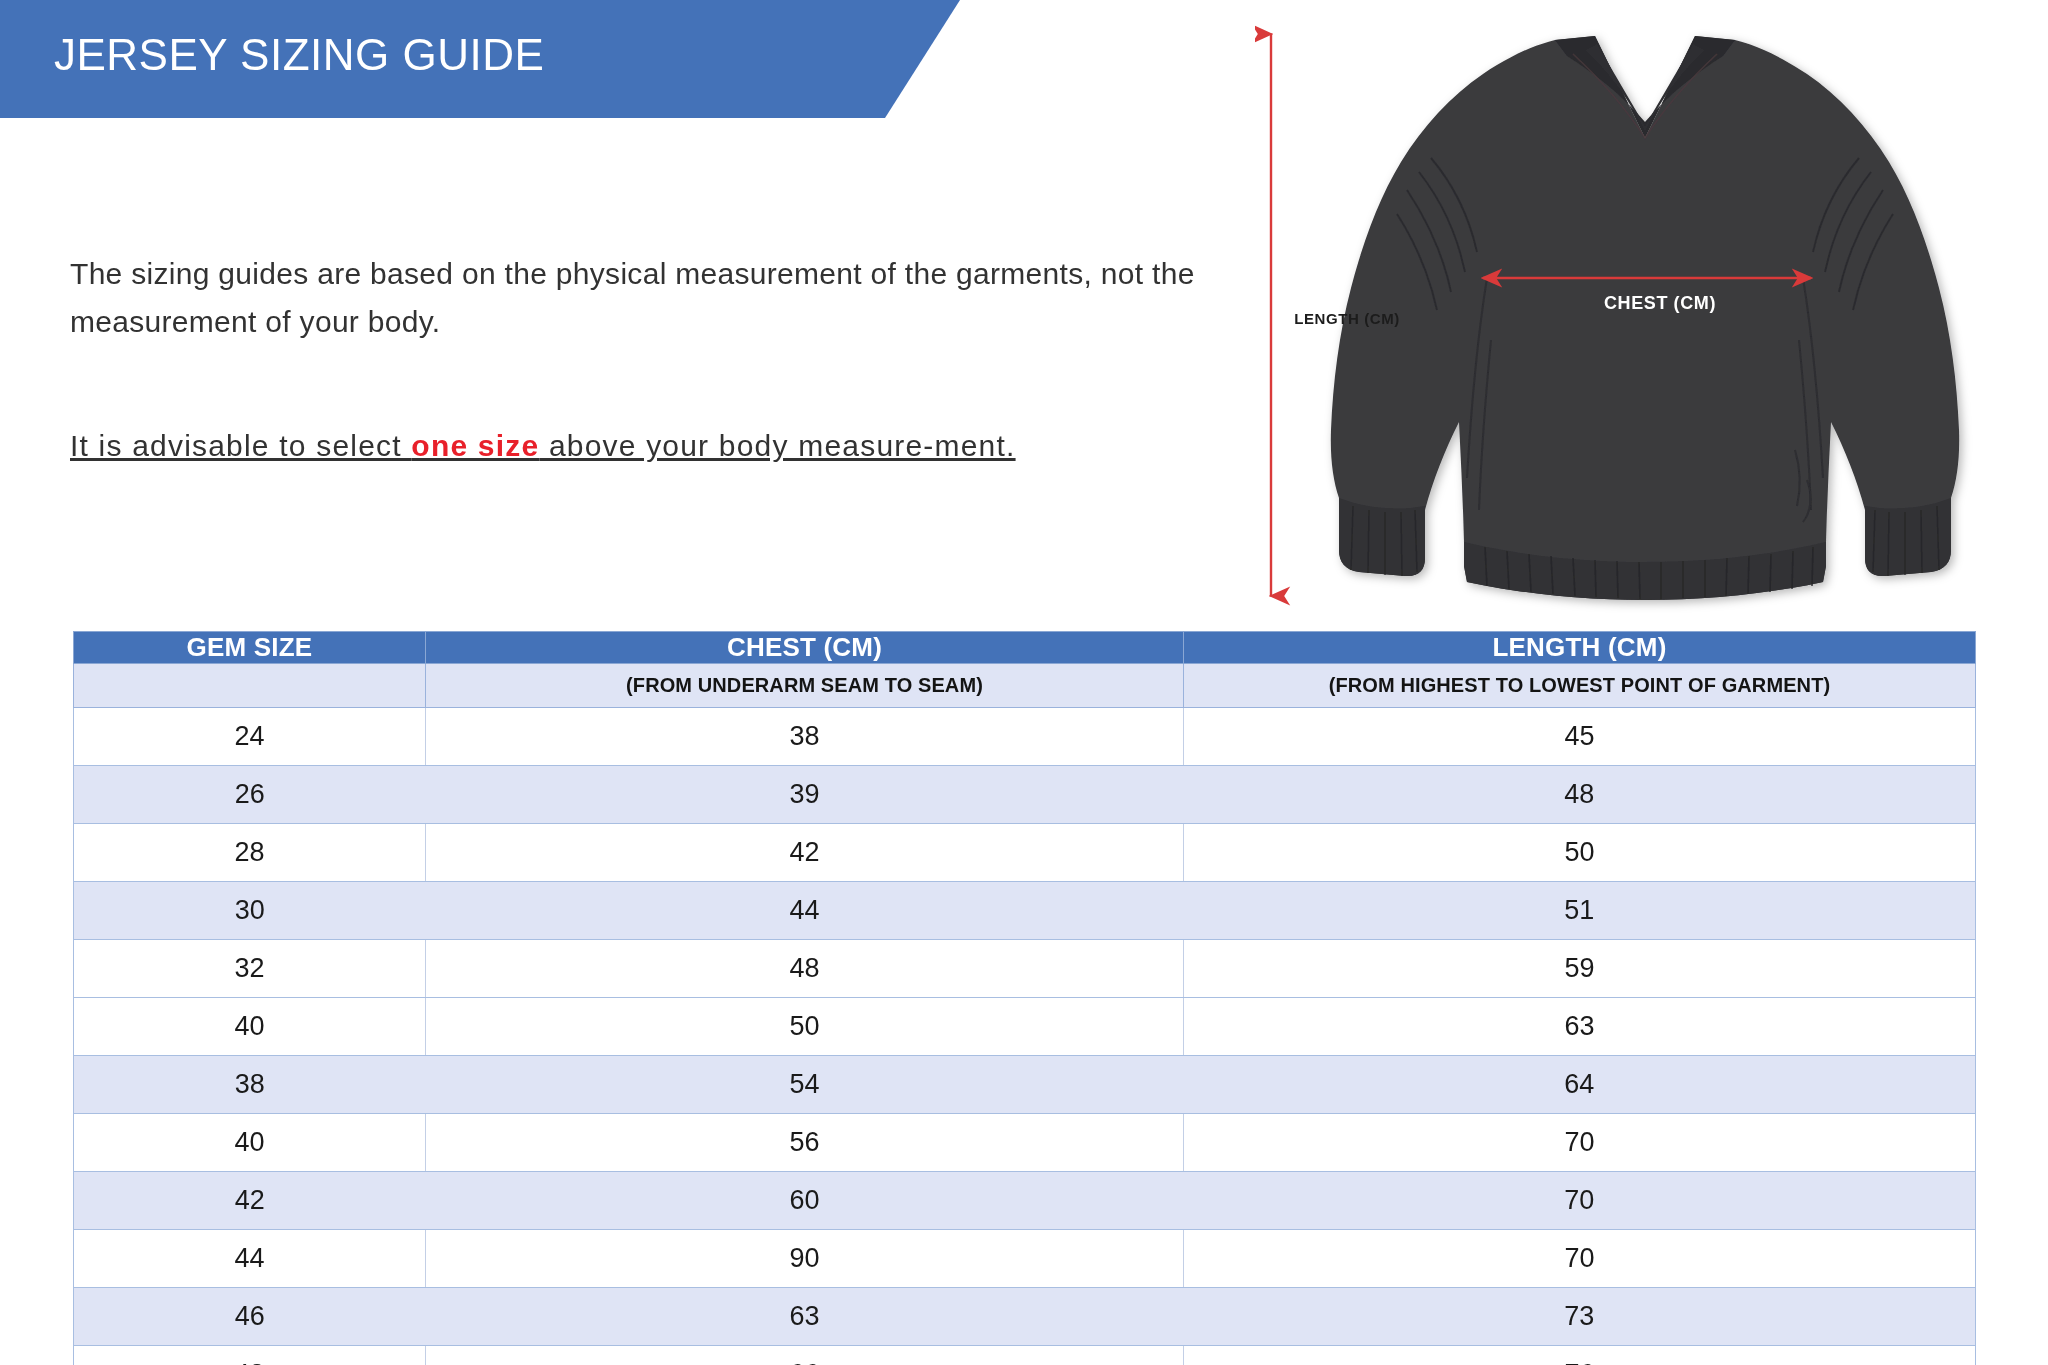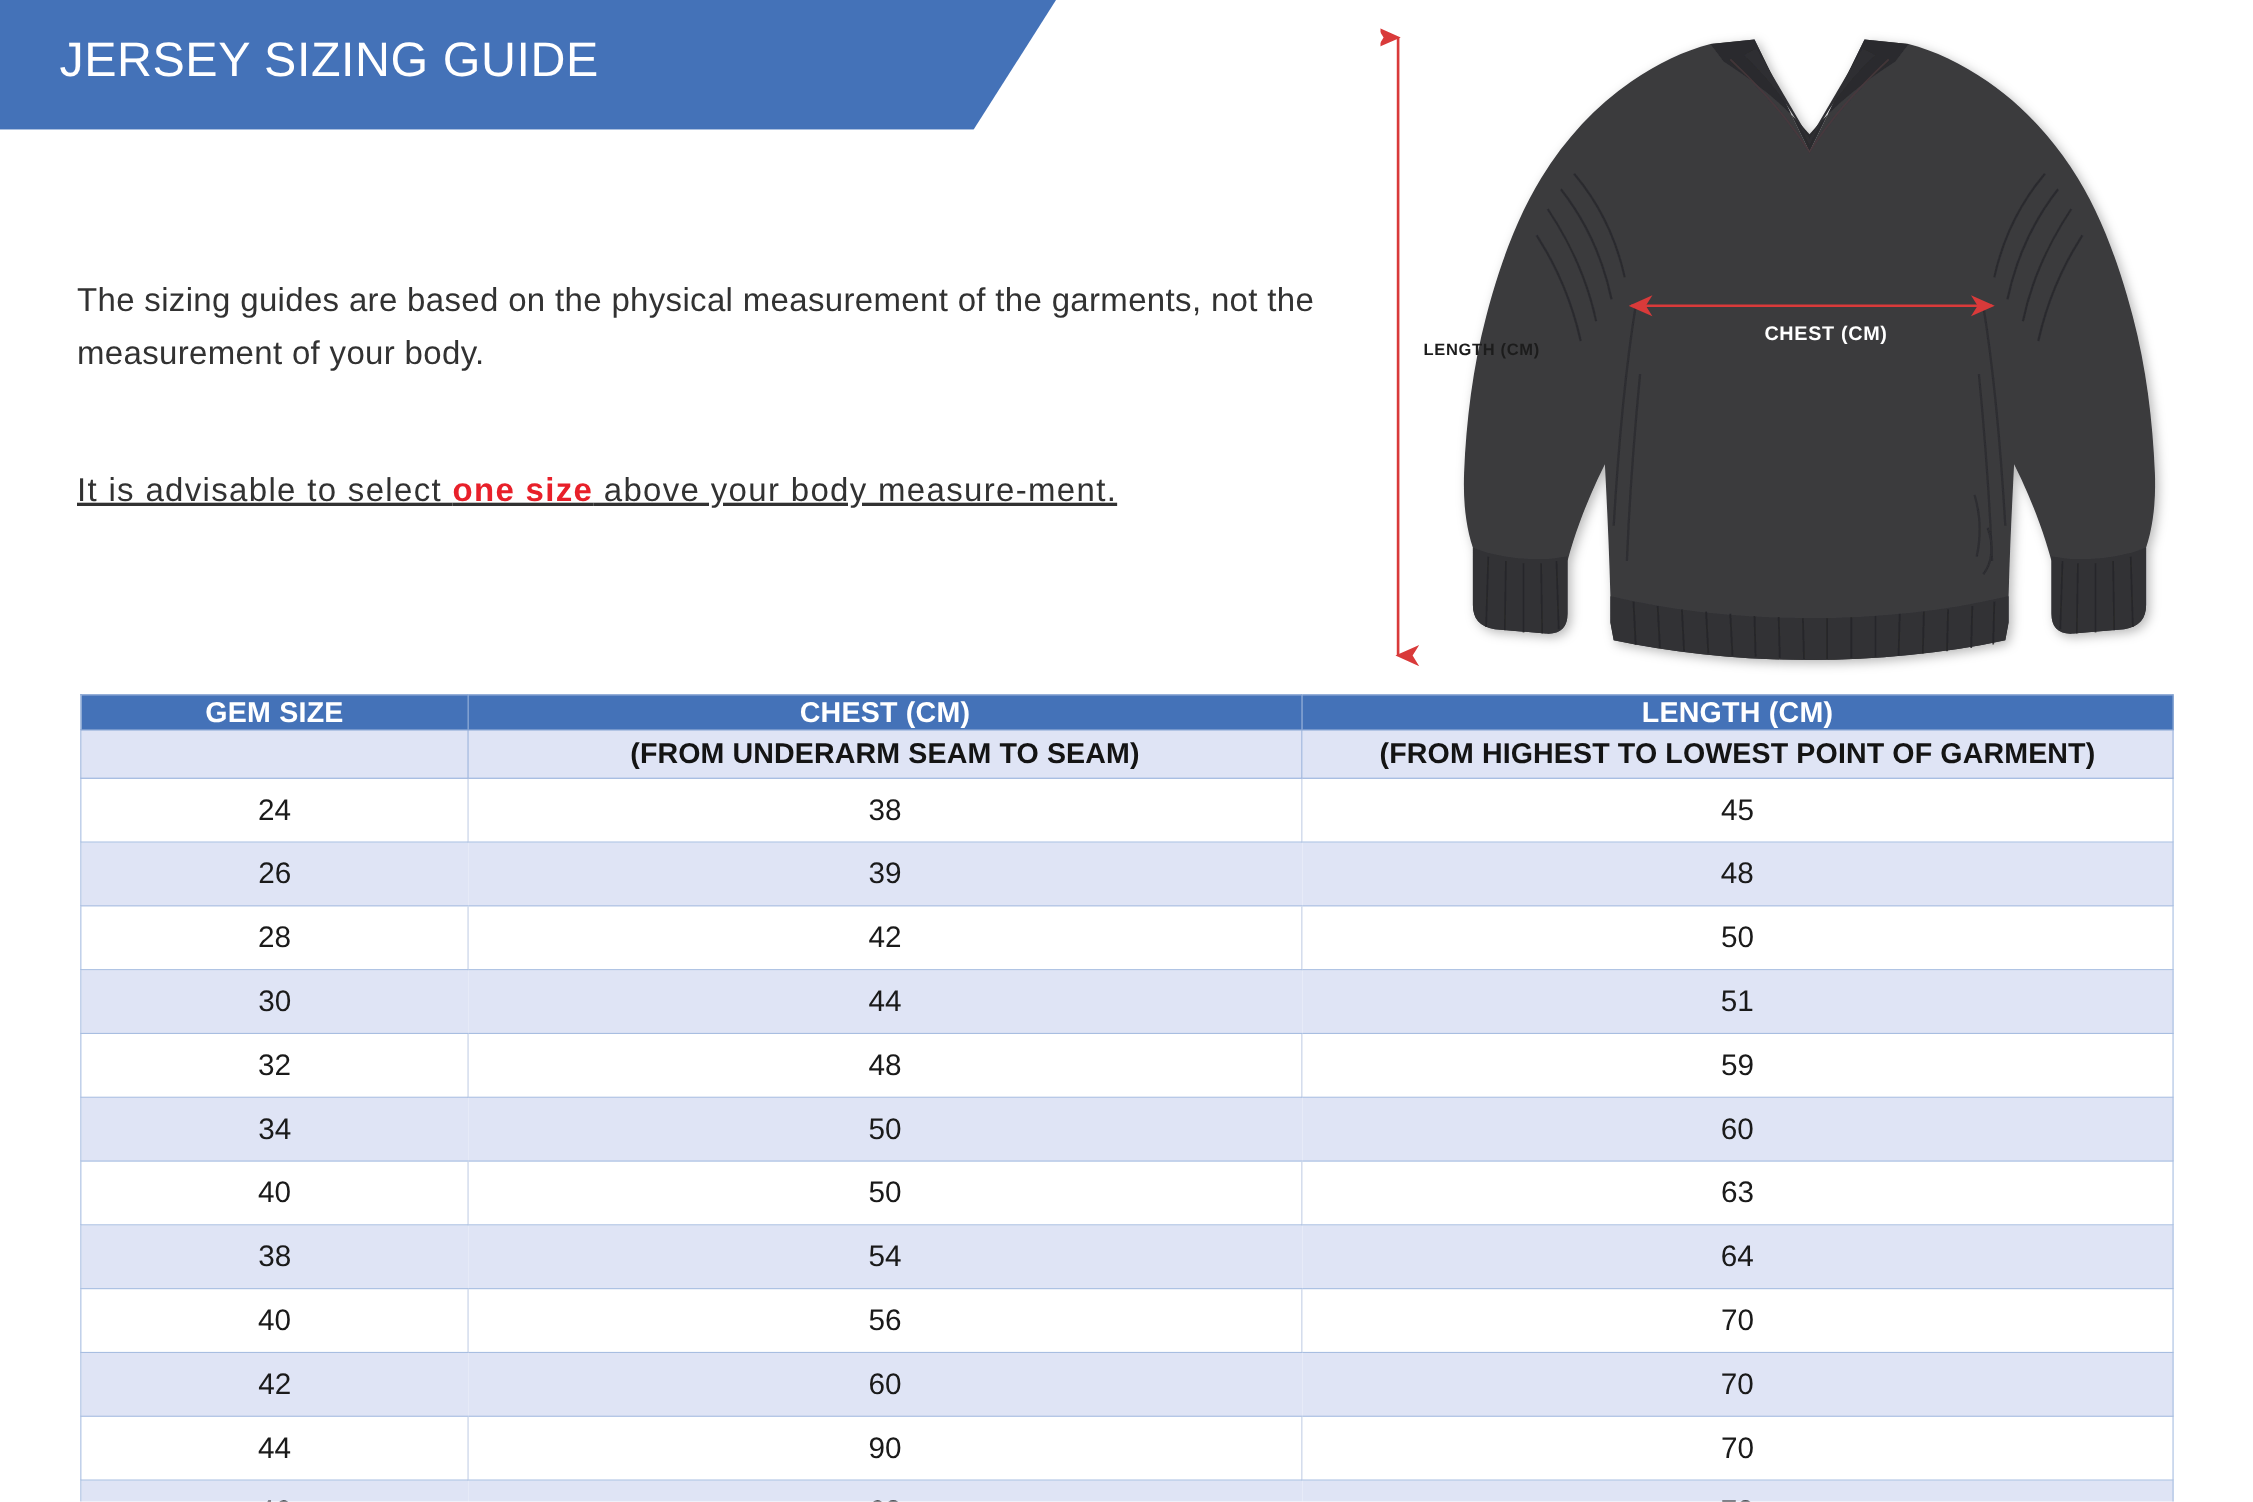--- a/index.html
+++ b/index.html
@@ -128,21 +128,21 @@
     font-weight: bold;
     letter-spacing: 0.2px;
     border: 1px solid #8aa7d4;
   }
   tr.header-sub {
     height: 44px;
     background: #dfe4f5;
   }
   tr.header-sub th {
     color: #141414;
-    font-size: 26px;
+    font-size: 20px;
     font-weight: bold;
     letter-spacing: 0.1px;
     border: 1px solid #9ab2dc;
   }
 
   tr.data-row { height: 58px; }
   tr.data-row td {
     font-size: 27px;
     color: #1a1a1a;
     border-top: 1px solid #a8bee1;
@@ -356,25 +356,20 @@
       <tr class="data-row row-even">
         <td class="cell-size">30</td>
         <td class="cell-chest">44</td>
         <td class="cell-length">51</td>
       </tr>
       <tr class="data-row row-odd">
         <td class="cell-size">32</td>
         <td class="cell-chest">48</td>
         <td class="cell-length">59</td>
       </tr>
-      <tr class="data-row row-even">
-        <td class="cell-size">34</td>
-        <td class="cell-chest">50</td>
-        <td class="cell-length">60</td>
-      </tr>
       <tr class="data-row row-odd">
         <td class="cell-size">40</td>
         <td class="cell-chest">50</td>
         <td class="cell-length">63</td>
       </tr>
       <tr class="data-row row-even">
         <td class="cell-size">38</td>
         <td class="cell-chest">54</td>
         <td class="cell-length">64</td>
       </tr>

